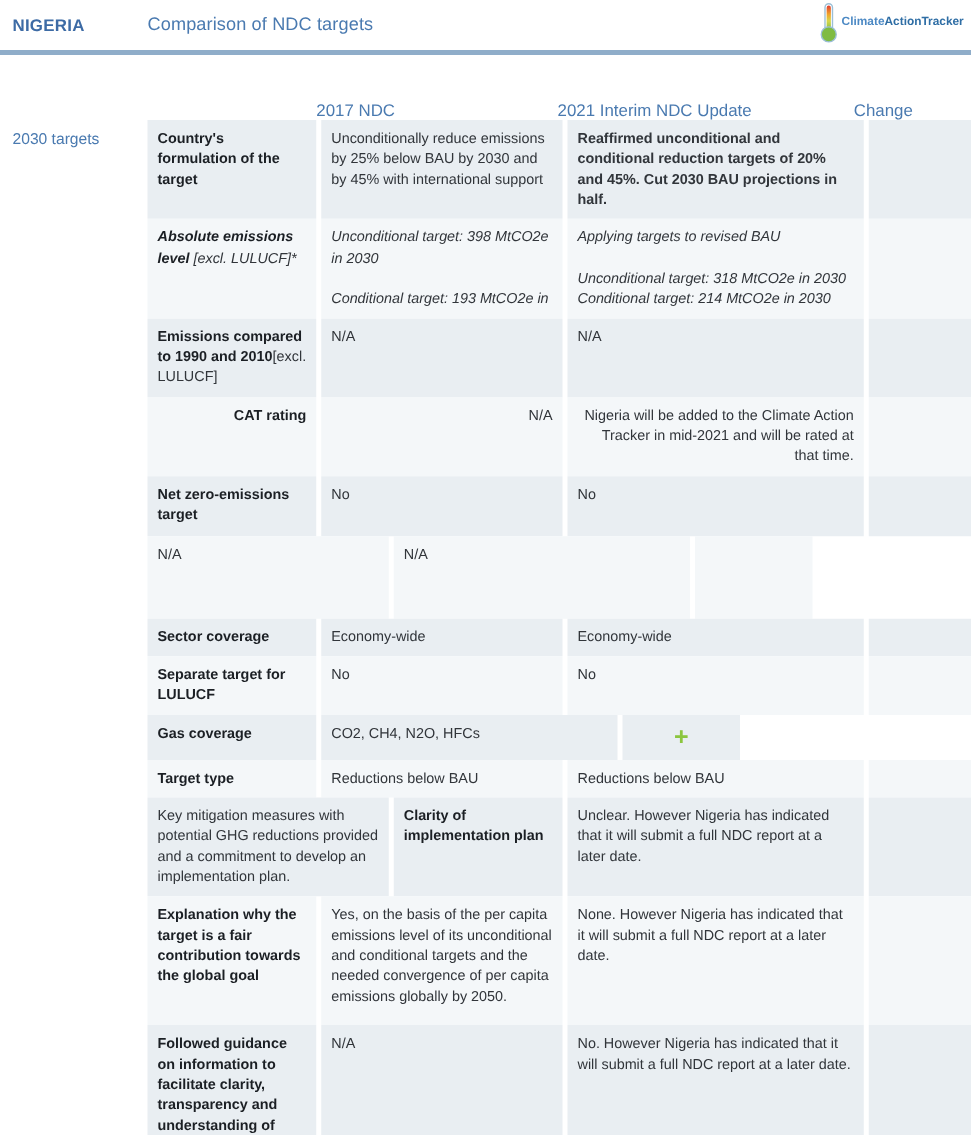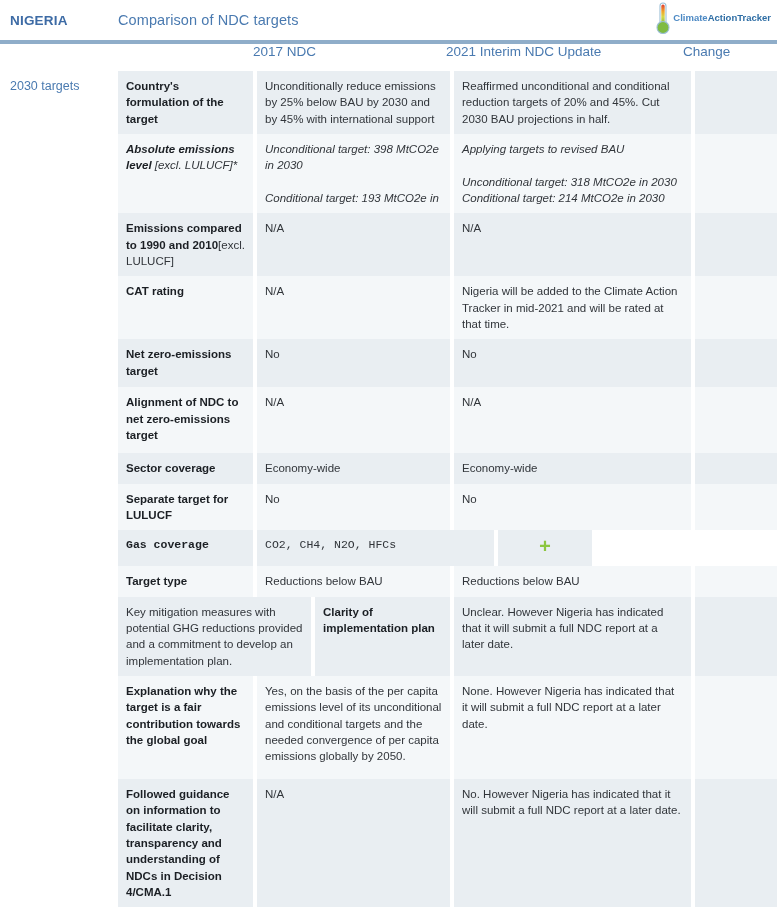--- a/index.html
+++ b/index.html
@@ -65,22 +65,22 @@
   .header-rule {
     height: 4px;
     background: #8fadc9;
     margin: 0 0 0 0;
     width: 777px;
   }
 
   
   .colhead {
     display: flex;
-    height: 27px;
-    align-items: flex-start;
+    height: 52px;
+    align-items: flex-end;
   }
   .colhead .ch {
     font-size: 13.5px;
     color: #4a7ab0;
     font-weight: normal;
   }
 
   
   .c-left   { width: 118px; flex: 0 0 118px; }
   .c-label  { width: 135px; flex: 0 0 135px; }
@@ -183,21 +183,21 @@
   <div class="ch c-2017">2017 NDC</div>
   <div class="ch c-2021">2021 Interim NDC Update</div>
   <div class="ch c-change">Change</div>
 </div>
 
 <div class="table" id="table-body">
     <div class="trow shade-a" style="min-height: 57px;">
       <div class="cell c-left">2030 targets</div>
       <div class="cell c-label rowlabel"><span>Country's formulation of the target</span></div>
       <div class="cell c-2017" style="white-space: pre-line;">Unconditionally reduce emissions by 25% below BAU by 2030 and by 45% with international support</div>
-      <div class="cell c-2021" style="white-space: pre-line;">Reaffirmed unconditional and conditional reduction targets of 20% and 45%. Cut 2030 BAU projections in half.</div>
+      <div class="cell c-2021" style="white-space: pre-line; font-weight: bold;">Reaffirmed unconditional and conditional reduction targets of 20% and 45%. Cut 2030 BAU projections in half.</div>
       <div class="cell c-change change-cell"></div>
     </div>
     <div class="trow shade-b" style="min-height: 77px; font-style: italic;">
       <div class="cell c-left"></div>
       <div class="cell c-label rowlabel"><span>Absolute emissions level </span><span class="sub">[excl. LULUCF]*</span></div>
       <div class="cell c-2017" style="white-space: pre-line;">Unconditional target: 398 MtCO2e in 2030
 
 Conditional target: 193 MtCO2e in</div>
       <div class="cell c-2021" style="white-space: pre-line;">Applying targets to revised BAU
 
@@ -205,56 +205,55 @@
 Conditional target: 214 MtCO2e in 2030</div>
       <div class="cell c-change change-cell"></div>
     </div>
     <div class="trow shade-a" style="min-height: 55px;">
       <div class="cell c-left"></div>
       <div class="cell c-label rowlabel"><span>Emissions compared to 1990 and 2010</span><span class="sub">[excl. LULUCF]</span></div>
       <div class="cell c-2017" style="white-space: pre-line;">N/A</div>
       <div class="cell c-2021" style="white-space: pre-line;">N/A</div>
       <div class="cell c-change change-cell"></div>
     </div>
-    <div class="trow shade-b" style="min-height: 56px;">
+    <div class="trow shade-b" style="min-height: 56px; text-align: right;">
       <div class="cell c-left"></div>
       <div class="cell c-label rowlabel"><span>CAT rating</span></div>
       <div class="cell c-2017" style="white-space: pre-line;">N/A</div>
       <div class="cell c-2021" style="white-space: pre-line;">Nigeria will be added to the Climate Action Tracker in mid-2021 and will be rated at that time.</div>
       <div class="cell c-change change-cell"></div>
     </div>
     <div class="trow shade-a" style="min-height: 48px;">
       <div class="cell c-left"></div>
       <div class="cell c-label rowlabel"><span>Net zero-emissions target</span></div>
       <div class="cell c-2017" style="white-space: pre-line;">No</div>
       <div class="cell c-2021" style="white-space: pre-line;">No</div>
       <div class="cell c-change change-cell"></div>
     </div>
     <div class="trow shade-b" style="min-height: 66px;">
       <div class="cell c-left"></div>
-      <div class="cell c-label rowlabel"><span>Alignment of NDC to net zero-emissions target</span></div>
       <div class="cell c-2017" style="white-space: pre-line;">N/A</div>
       <div class="cell c-2021" style="white-space: pre-line;">N/A</div>
       <div class="cell c-change change-cell"></div>
     </div>
     <div class="trow shade-a" style="min-height: 30px;">
       <div class="cell c-left"></div>
       <div class="cell c-label rowlabel"><span>Sector coverage</span></div>
       <div class="cell c-2017" style="white-space: pre-line;">Economy-wide</div>
       <div class="cell c-2021" style="white-space: pre-line;">Economy-wide</div>
       <div class="cell c-change change-cell"></div>
     </div>
     <div class="trow shade-b" style="min-height: 30px;">
       <div class="cell c-left"></div>
       <div class="cell c-label rowlabel"><span>Separate target for LULUCF</span></div>
       <div class="cell c-2017" style="white-space: pre-line;">No</div>
       <div class="cell c-2021" style="white-space: pre-line;">No</div>
       <div class="cell c-change change-cell"></div>
     </div>
-    <div class="trow shade-a" style="min-height: 36px; font-family: Liberation Mono, monospace;">
+    <div class="trow shade-a" style="min-height: 36px;">
       <div class="cell c-left"></div>
       <div class="cell c-label rowlabel"><span>Gas coverage</span></div>
       <div class="cell c-2021" style="white-space: pre-line;">CO2, CH4, N2O, HFCs</div>
       <div class="cell c-change change-cell">+</div>
     </div>
     <div class="trow shade-b" style="min-height: 30px;">
       <div class="cell c-left"></div>
       <div class="cell c-label rowlabel"><span>Target type</span></div>
       <div class="cell c-2017" style="white-space: pre-line;">Reductions below BAU</div>
       <div class="cell c-2021" style="white-space: pre-line;">Reductions below BAU</div>

